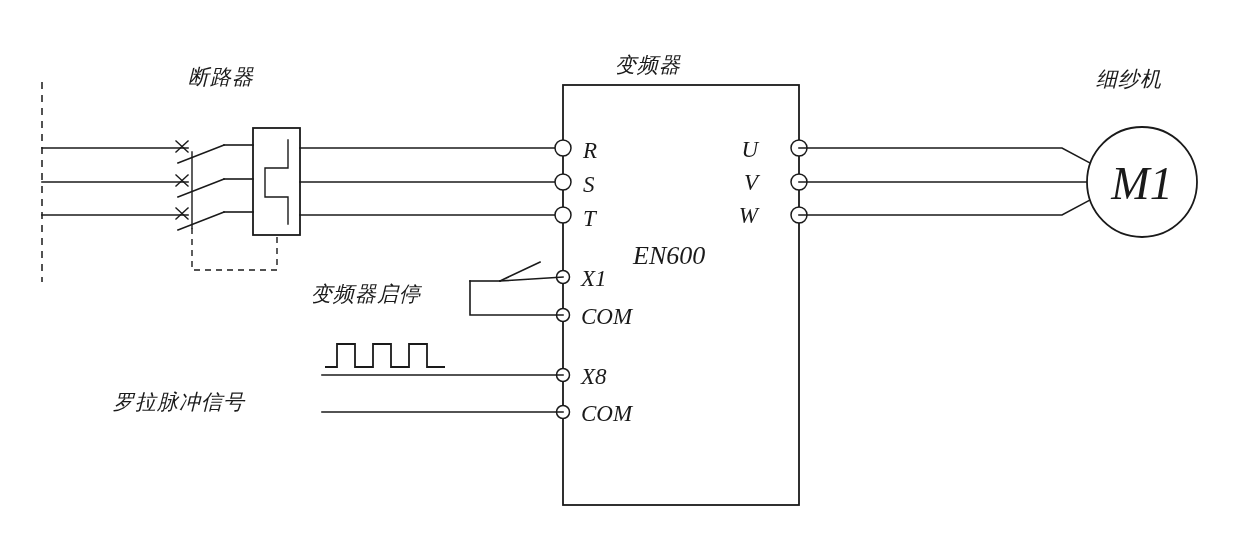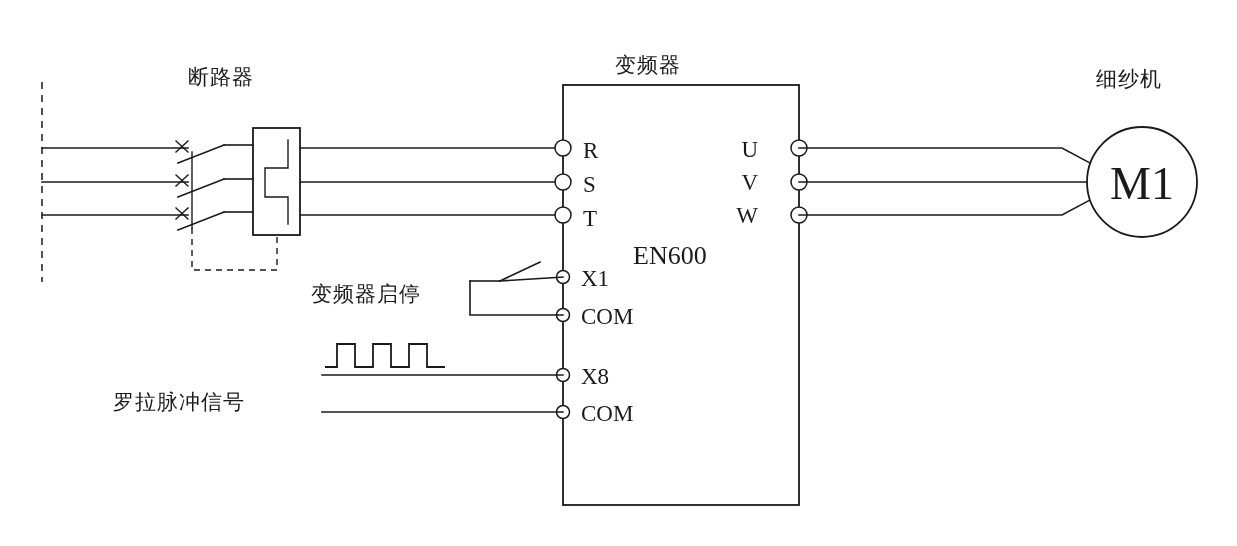--- a/index.html
+++ b/index.html
@@ -9,20 +9,21 @@
   }
   body {
     font-family: "Liberation Serif", serif;
   }
   #diagram-root {
     position: relative;
     width: 1237px;
     height: 546px;
     background: #ffffff;
     overflow: hidden;
+    font-style: italic;
   }
   svg.wiring {
     position: absolute;
     top: 0;
     left: 0;
     width: 1237px;
     height: 546px;
   }
   .wire {
     stroke: #1a1a1a;

